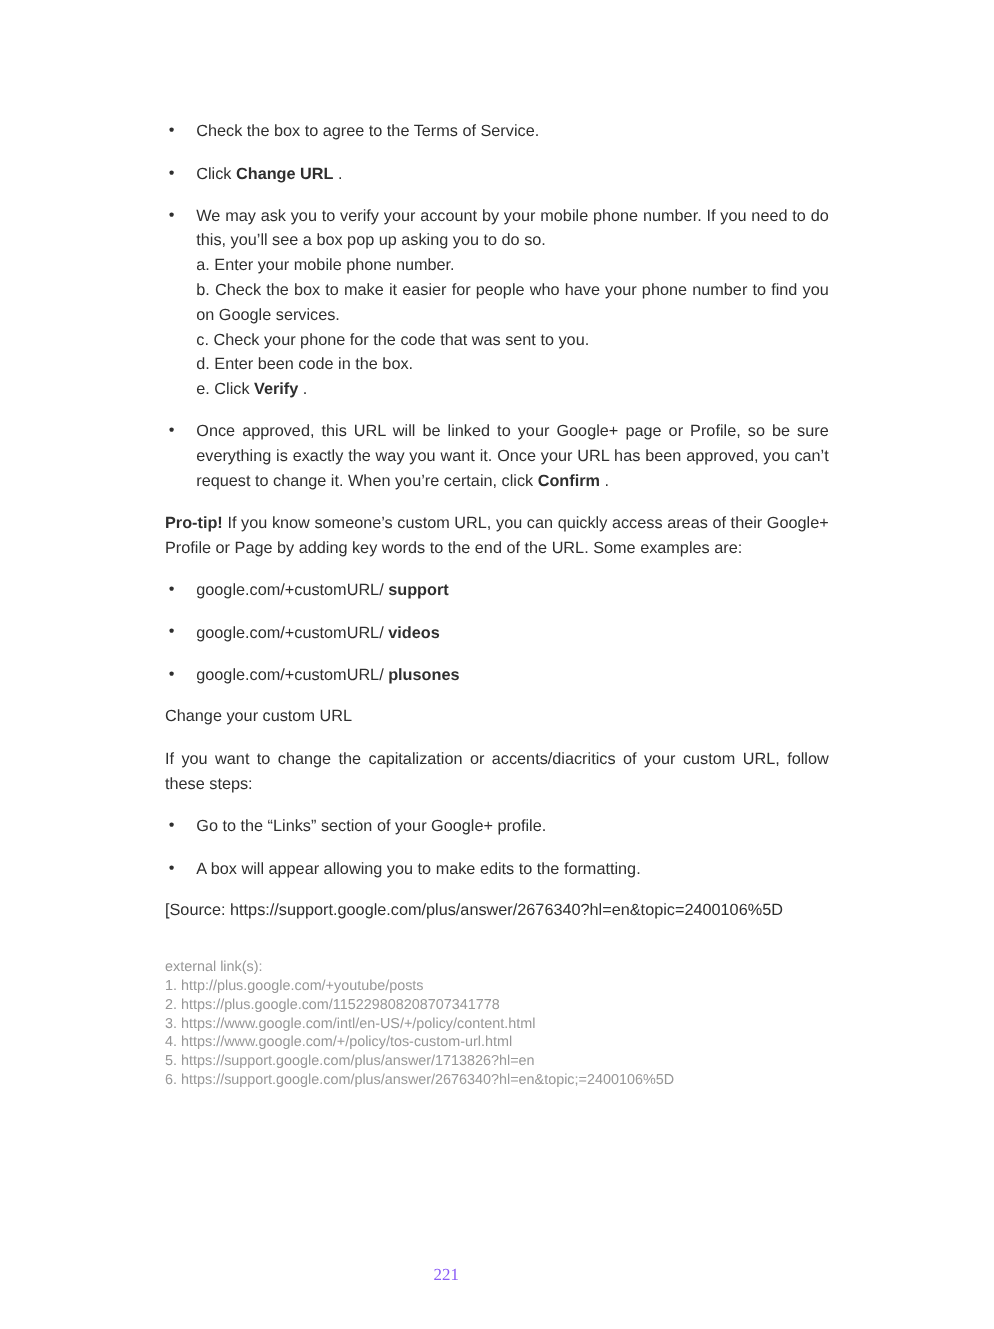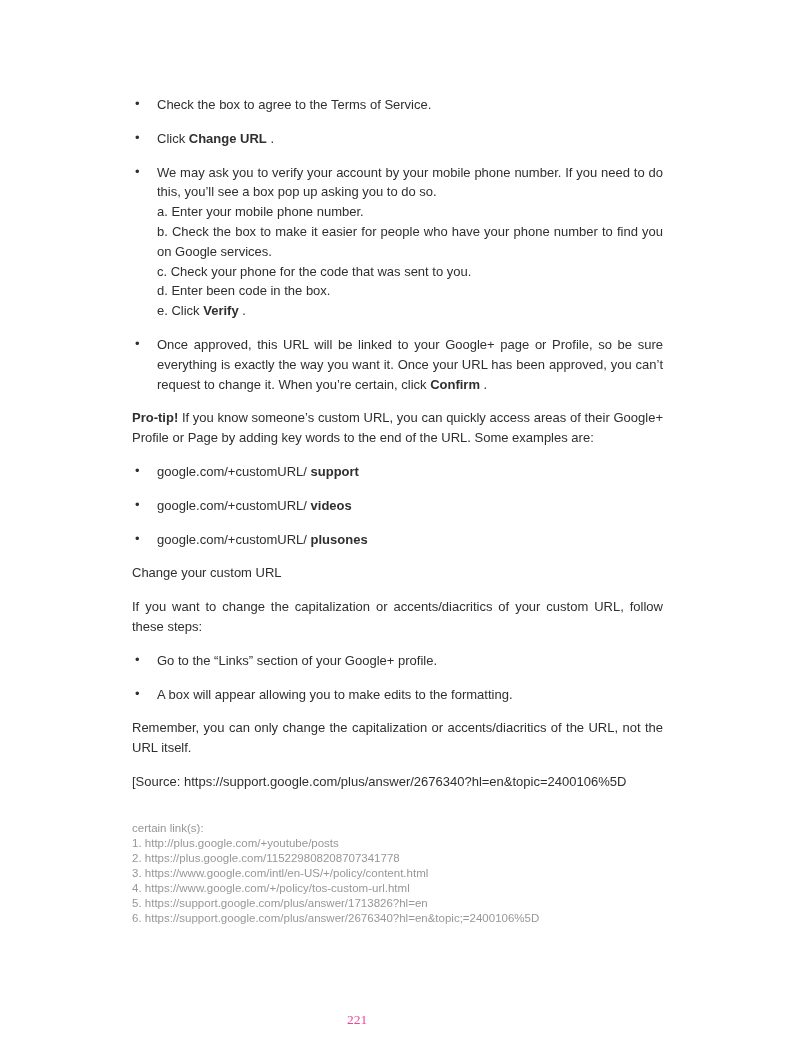--- a/index.html
+++ b/index.html
@@ -54,21 +54,21 @@
     text-align: left;
   }
   .footer-pagenum {
     position: absolute;
     left: 0;
     top: 1012px;
     width: 714px;
     text-align: center;
     font-family: "Liberation Serif", "DejaVu Serif", serif;
     font-size: 13.5px;
-    color: #ec4899;
+    color: #8b5cf6;
   }
 </style>
 </head>
 <body>
 
 <div class="page">
   <div class="content">
 
     <ul class="doc-list">
       <li class="doc-item para-left">
@@ -111,26 +111,25 @@
 
     <p class="para para-left">Change your custom URL</p>
 
     <p class="para">If you want to change the capitalization or accents/diacritics of your custom URL, follow these steps:</p>
 
     <ul class="doc-list">
       <li class="doc-item para-left">Go to the “Links” section of your Google+ profile.</li>
       <li class="doc-item para-left">A box will appear allowing you to make edits to the formatting.</li>
     </ul>
 
-    <p class="para">Remember, you can only change the capitalization or accents/diacritics of the URL, not the URL itself.</p>
 
     <p class="para source-line">[Source: https://support.google.com/plus/answer/2676340?hl=en&amp;topic=2400106%5D</p>
 
     <div class="external-links">
-      <div>certain link(s):</div>
+      <div>external link(s):</div>
       <div>1. http://plus.google.com/+youtube/posts</div>
       <div>2. https://plus.google.com/115229808208707341778</div>
       <div>3. https://www.google.com/intl/en-US/+/policy/content.html</div>
       <div>4. https://www.google.com/+/policy/tos-custom-url.html</div>
       <div>5. https://support.google.com/plus/answer/1713826?hl=en</div>
       <div>6. https://support.google.com/plus/answer/2676340?hl=en&amp;topic;=2400106%5D</div>
     </div>
 
   </div>
 

